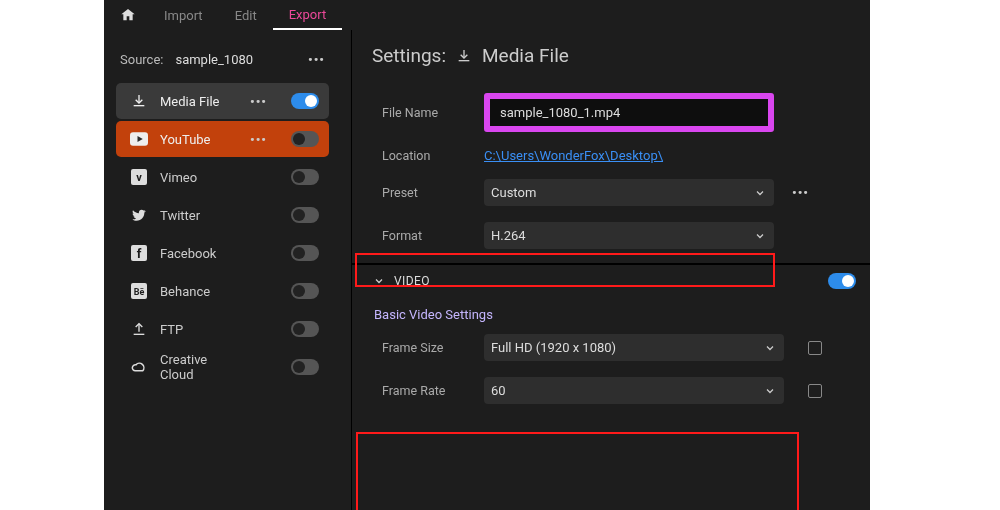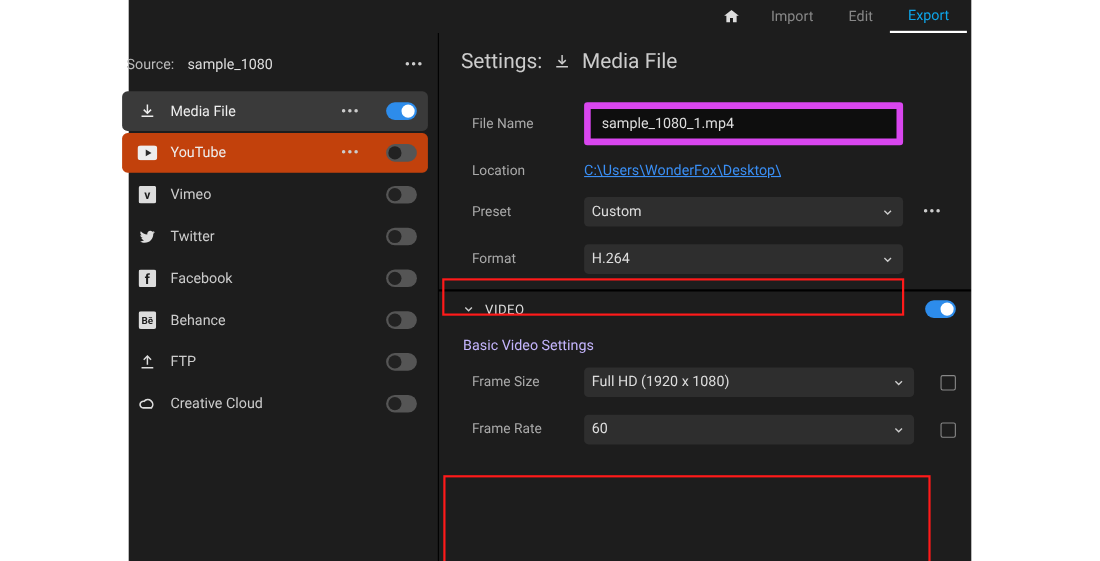--- a/index.html
+++ b/index.html
@@ -7,28 +7,27 @@
     background: #fff;
     font-family: -apple-system, BlinkMacSystemFont, "Segoe UI", Roboto, Arial, sans-serif;
     font-size: 13px;
     color: #cccccc;
     width: 1000px;
     height: 510px;
     overflow: hidden;
   }
   .app {
     position: absolute;
-    left: 117px;
+    left: 104px;
     top: 0;
     width: 766px;
     height: 510px;
     background: #1d1d1d;
     display: flex;
     flex-direction: column;
-    align-items: flex-end;
   }
   .tabbar {
     height: 30px;
     display: flex;
     align-items: center;
     padding: 0 4px;
     gap: 0;
   }
   .home-btn {
     width: 40px;
@@ -42,32 +41,32 @@
   .tab {
     padding: 0 16px;
     height: 30px;
     display: flex;
     align-items: center;
     color: #888;
     cursor: pointer;
     font-size: 13px;
   }
   .tab.active {
-    color: #0ea5e9;
+    color: #ec4899;
     border-bottom: 2px solid #fff;
   }
   .main {
     flex: 1;
     display: flex;
     overflow: hidden;
   }
   .left {
-    width: 300px;
+    width: 248px;
     border-right: 1px solid #000;
-    padding: 16px 9px 0 12px;
+    padding: 16px 22px 0 12px;
     display: flex;
     flex-direction: column;
   }
   .source-row {
     display: flex;
     align-items: center;
     padding: 6px 4px 16px 4px;
     font-size: 13px;
   }
   .source-label {

